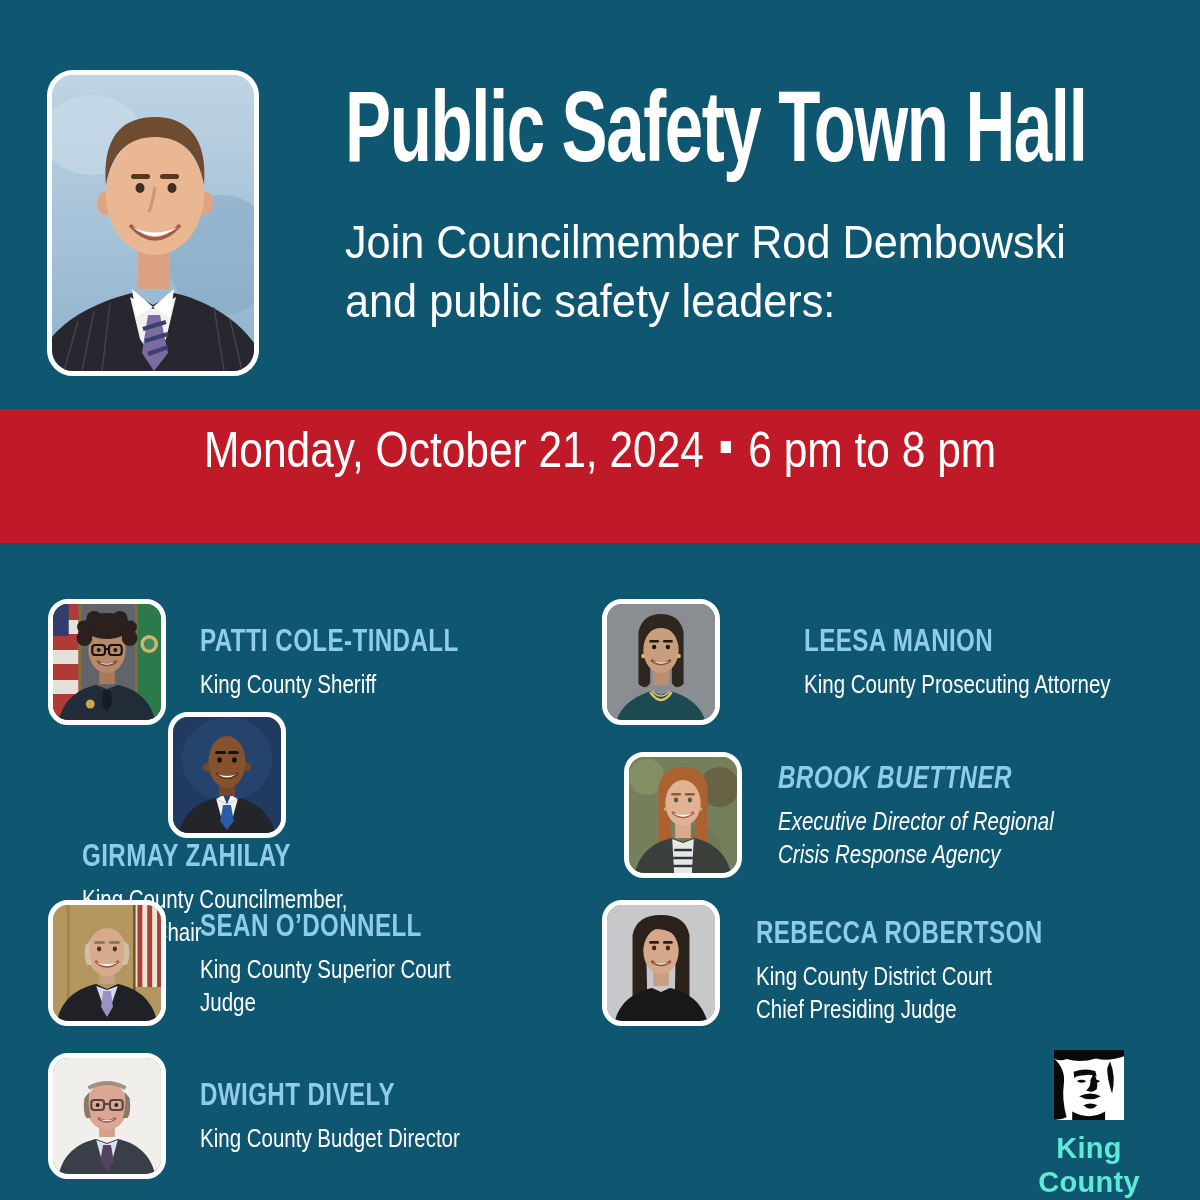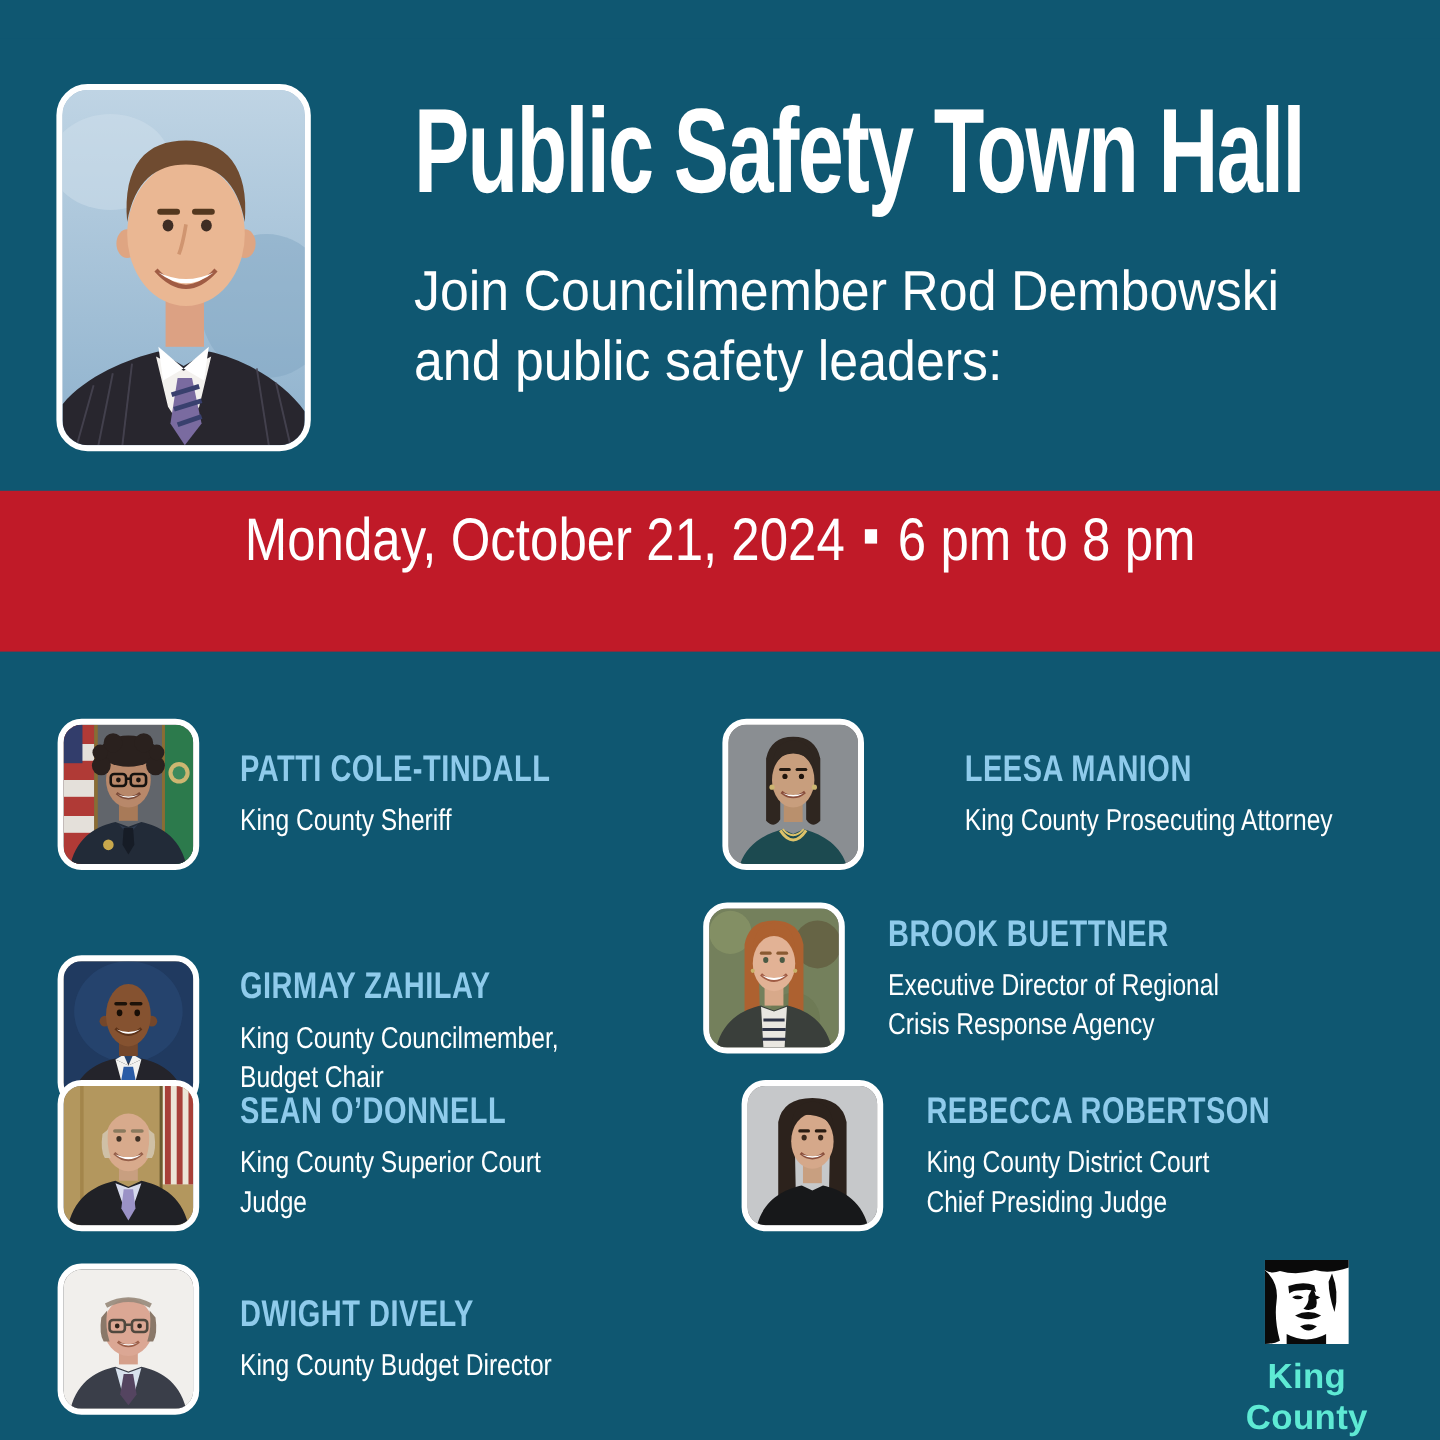--- a/index.html
+++ b/index.html
@@ -177,21 +177,21 @@
         <path d="M45,57 Q55,65 65,57" stroke="#7a4a38" stroke-width="2.5" fill="none"></path>
         <path d="M46,58 Q55,63.5 64,58 Q55,61.5 46,58 Z" fill="#fff"></path>
       </svg>
     </div>
     <div class="info">
       <div class="sp-name">PATTI COLE-TINDALL</div>
       <div class="sp-role">King County Sheriff</div>
     </div>
   </div>
 
-  <div class="speaker" style="left:48px;top:764px;">
+  <div class="speaker" style="left:48px;top:680px;flex-direction:column;">
     <div class="photo">
       <svg width="108" height="116" viewBox="0 0 110 116" preserveAspectRatio="none" xmlns="http://www.w3.org/2000/svg">
         <rect width="110" height="116" fill="#203a60"></rect>
         <ellipse cx="55" cy="42" rx="46" ry="42" fill="#2a4a78" opacity=".55"></ellipse>
         <path d="M6,116 C12,92 30,84 44,81 L55,85 L66,81 C80,84 98,92 104,116 Z" fill="#24242b"></path>
         <path d="M44,82 L55,87 L66,82 L61,100 L55,108 L49,100 Z" fill="#f2f2f0"></path>
         <path d="M44,82 L51,78 L55,87 Z" fill="#f2f2f0"></path>
         <path d="M66,82 L59,78 L55,87 Z" fill="#f2f2f0"></path>
         <path d="M51,88 L59,88 L62,104 L55,113 L48,104 Z" fill="#2a5ca6"></path>
         <rect x="47" y="64" width="16" height="15" fill="#74472b"></rect>
@@ -296,21 +296,21 @@
         <path d="M45,56 Q55,64 65,56" stroke="#8a4f3c" stroke-width="2.5" fill="none"></path>
         <path d="M46,57 Q55,62.5 64,57 Q55,60 46,57 Z" fill="#fff"></path>
       </svg>
     </div>
     <div class="info">
       <div class="sp-name">LEESA MANION</div>
       <div class="sp-role">King County Prosecuting Attorney</div>
     </div>
   </div>
 
-  <div class="speaker rcol" style="left:586px;top:720px;">
+  <div class="speaker rcol" style="left:624px;top:720px;font-style:italic;">
     <div class="photo">
       <svg width="108" height="116" viewBox="0 0 110 116" preserveAspectRatio="none" xmlns="http://www.w3.org/2000/svg">
         <rect width="110" height="116" fill="#74805c"></rect>
         <circle cx="18" cy="20" r="18" fill="#8a9668" opacity=".7"></circle>
         <circle cx="92" cy="30" r="20" fill="#5d5136" opacity=".6"></circle>
         <circle cx="72" cy="92" r="22" fill="#67744e" opacity=".5"></circle>
         <path d="M30,92 L30,30 Q34,10 55,10 Q76,10 80,30 L80,92 Q73,100 67,90 L68,44 Q64,30 55,30 Q46,30 42,44 L43,90 Q37,100 30,92 Z" fill="#ad6130"></path>
         <path d="M6,116 C12,92 30,84 44,81 L55,85 L66,81 C80,84 98,92 104,116 Z" fill="#3a3f3b"></path>
         <path d="M44,82 L55,86 L66,82 L64,116 L46,116 Z" fill="#e9e7e1"></path>
         <g stroke="#2e3447" stroke-width="2.5">
@@ -331,21 +331,21 @@
         <path d="M45,56 Q55,63.5 65,56 Q55,60 45,56 Z" fill="#fff"></path>
       </svg>
     </div>
     <div class="info">
       <div class="sp-name">BROOK BUETTNER</div>
       <div class="sp-role">Executive Director of Regional
 Crisis Response Agency</div>
     </div>
   </div>
 
-  <div class="speaker rcol" style="left:618px;top:868px;">
+  <div class="speaker rcol" style="left:602px;top:868px;align-items:flex-end;">
     <div class="photo">
       <svg width="108" height="116" viewBox="0 0 110 116" preserveAspectRatio="none" xmlns="http://www.w3.org/2000/svg">
         <rect width="110" height="116" fill="#c6c8ca"></rect>
         <path d="M26,96 L26,30 Q30,10 55,10 Q80,10 84,30 L84,96 Q76,105 69,94 L70,44 Q66,30 55,30 Q44,30 40,44 L41,94 Q34,105 26,96 Z" fill="#2c221c"></path>
         <path d="M8,116 C14,94 32,86 46,83 L55,87 L64,83 C78,86 96,94 102,116 Z" fill="#17181a"></path>
         <rect x="47" y="66" width="16" height="15" fill="#c89f80"></rect>
         <ellipse cx="55" cy="46" rx="18" ry="23" fill="#d5a88a"></ellipse>
         <path d="M37,40 Q36,14 55,13 Q74,14 73,40 Q71,24 48,24 Q40,27 37,40 Z" fill="#2c221c"></path>
         <rect x="43" y="36" width="10" height="2.8" rx="1.4" fill="#2a1c12"></rect>
         <rect x="57" y="36" width="10" height="2.8" rx="1.4" fill="#2a1c12"></rect>

